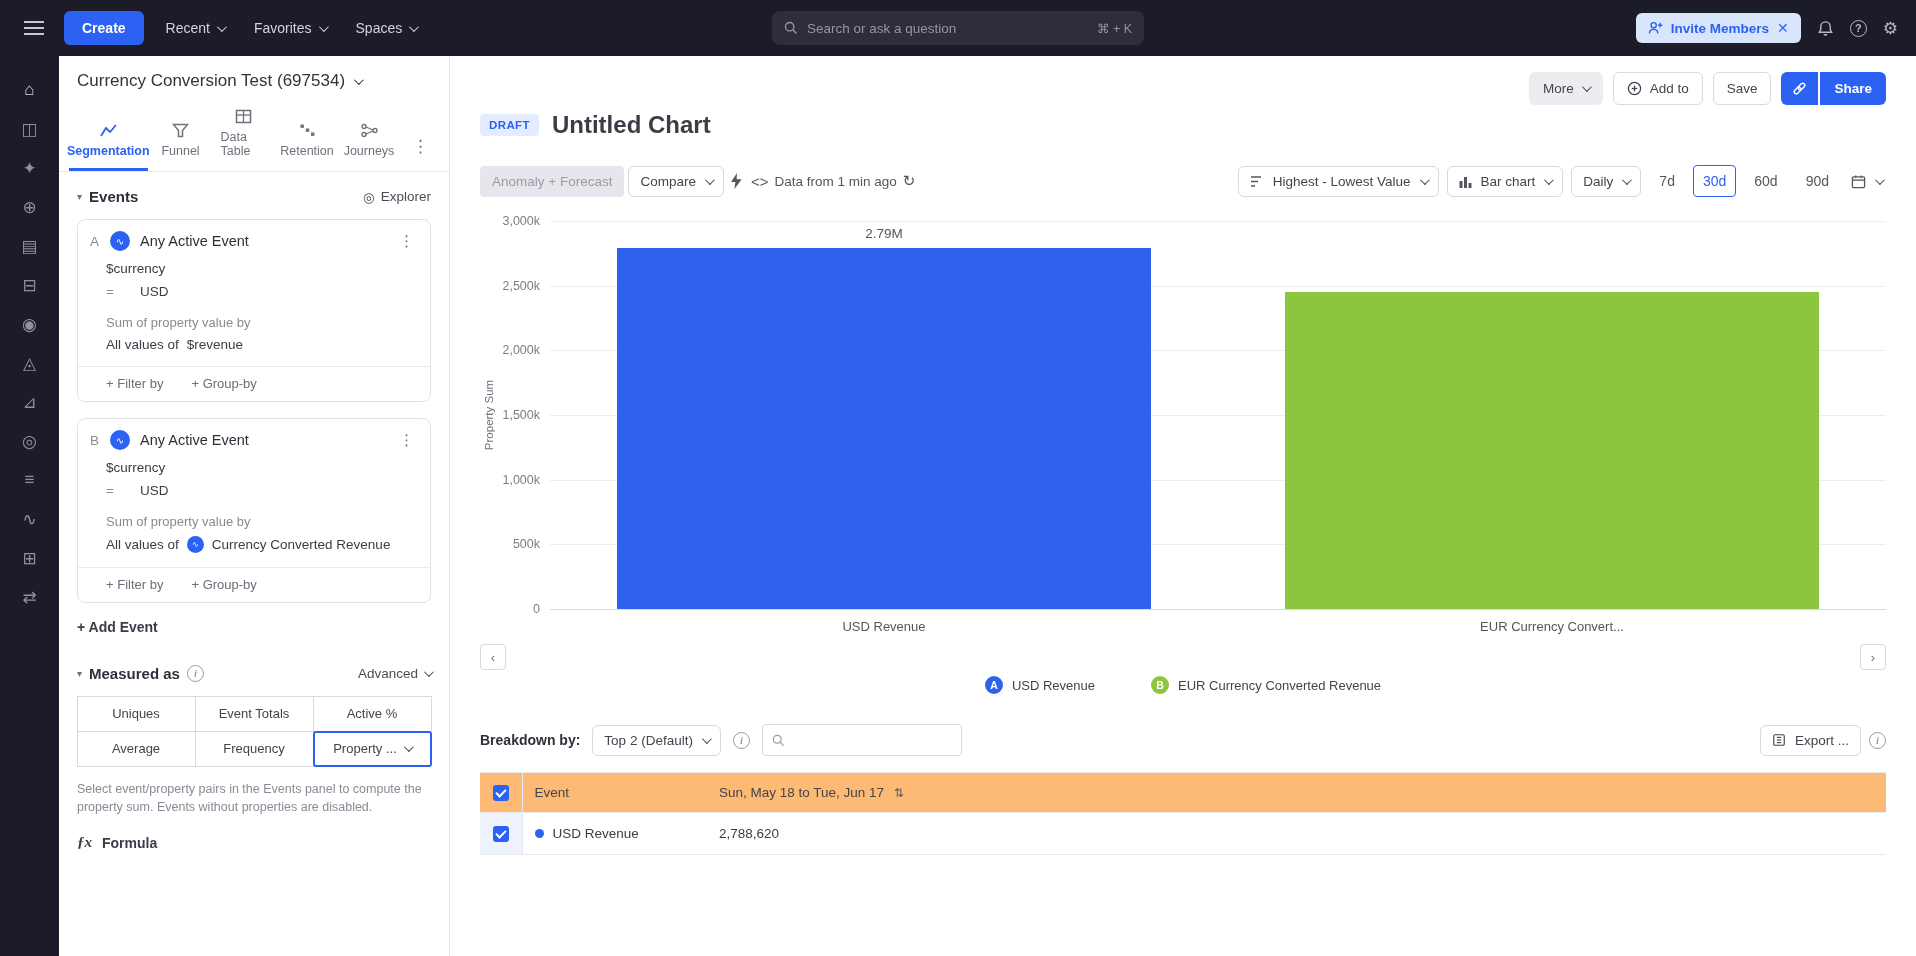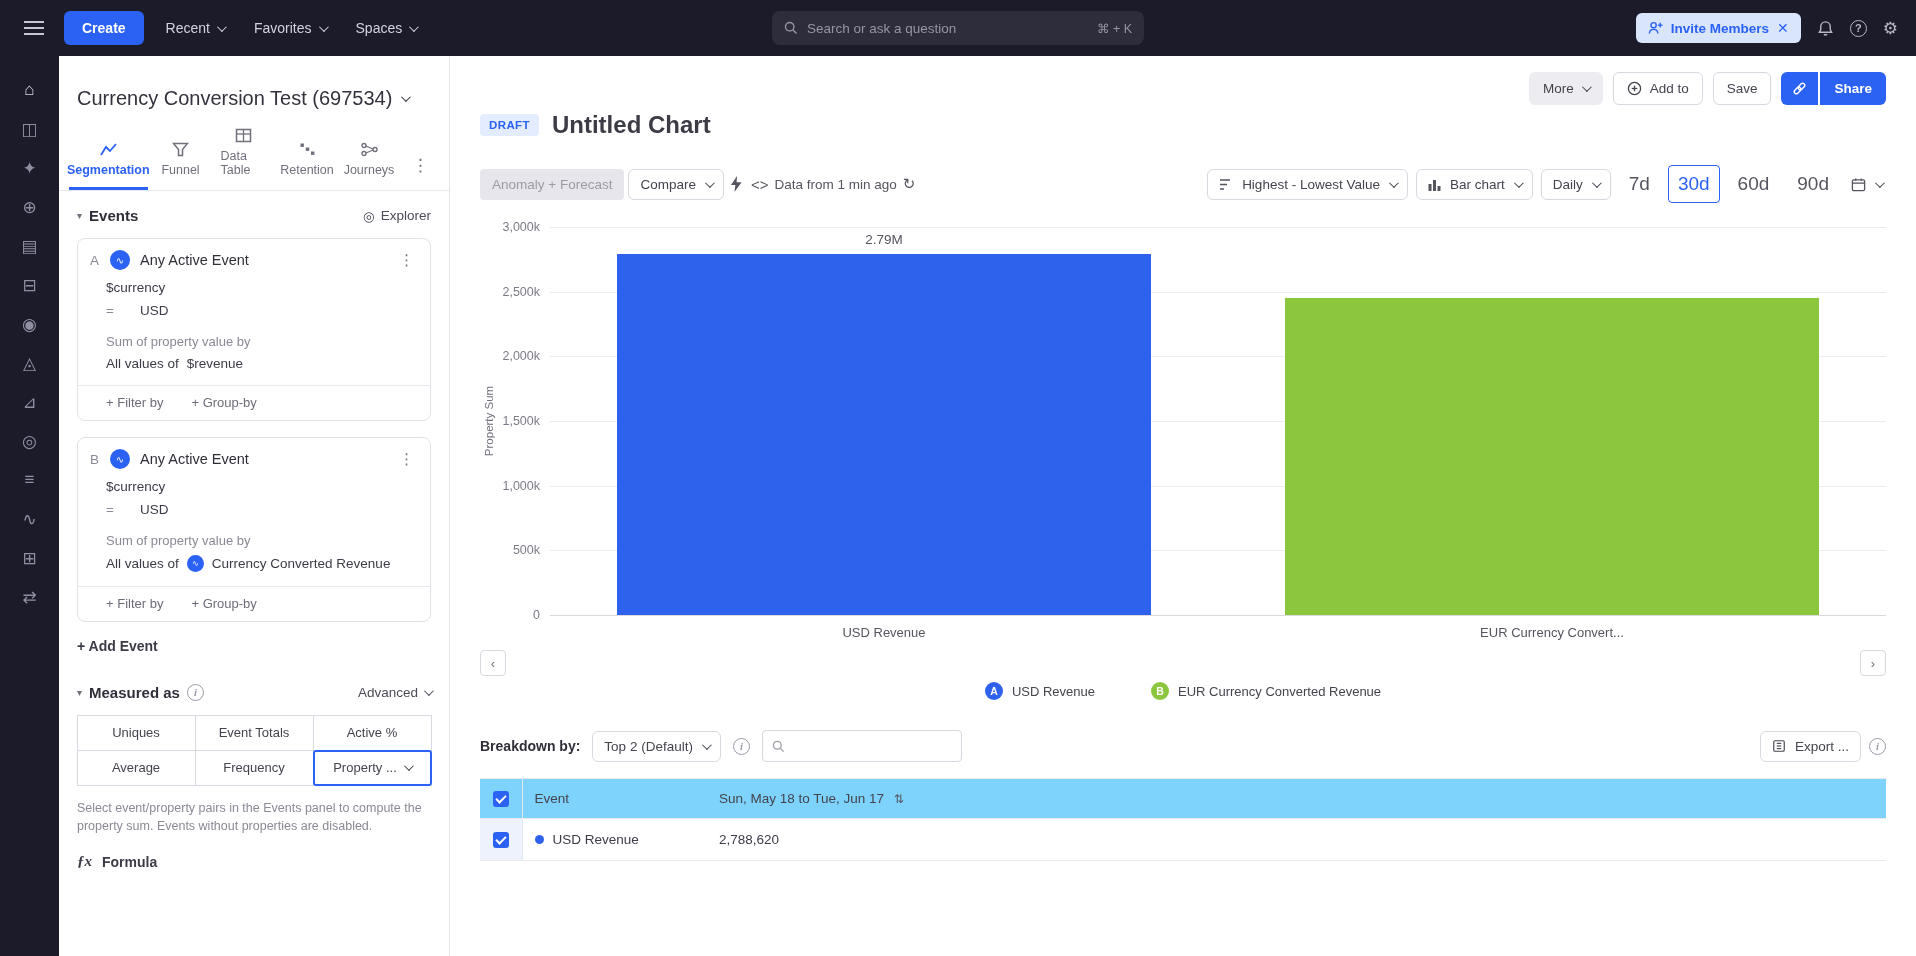--- a/index.html
+++ b/index.html
@@ -35,22 +35,22 @@
   
   .shell { display:flex; height:900px; }
   .rail { width:59px; background:#1b1b2a; display:flex; flex-direction:column; align-items:center;
     padding-top:16px; gap:3px; }
   .rail-item { width:36px; height:36px; display:flex; align-items:center; justify-content:center;
     color:#8f8fa1; font-size:17px; border-radius:8px; cursor:pointer; }
   .rail-item:first-child { color:#d7d7e0; }
 
   
   .sidebar { width:391px; border-right:1px solid #e4e4ea; background:#fff; overflow:hidden; }
-  .project-row { display:flex; align-items:center; gap:9px; padding:31px 18px 10px;
-    font-size:20px; color:#33333d; cursor:pointer; }
+  .project-row { display:flex; align-items:center; gap:9px; padding:15px 18px 10px;
+    font-size:17px; color:#33333d; cursor:pointer; }
   .tabs { display:flex; align-items:flex-end; gap:4px; padding:0 10px; border-bottom:1px solid #e9e9ef; }
   .tab { display:flex; flex-direction:column; align-items:center; gap:6px; padding:8px 7px 10px;
     font-size:12.5px; color:#70707d; cursor:pointer; border-bottom:3px solid transparent; min-width:58px; }
   .tab.active { color:#2c62f3; border-bottom-color:#2c62f3; font-weight:700; }
   .tab svg { display:block; }
   .tab-more { margin-left:auto; color:#70707d; font-size:17px; padding:0 10px 14px; cursor:pointer; }
 
   .sec-head { display:flex; align-items:center; padding:16px 18px 10px; gap:7px; }
   .sec-title { font-weight:700; font-size:15px; color:#2f2f3a; }
   .caret { font-size:10px; color:#70707d; }
@@ -101,21 +101,21 @@
   .draft { background:#e3edff; color:#2c62f3; font-size:11.5px; font-weight:700; letter-spacing:.4px;
     border-radius:4px; padding:5px 9px; }
   .chart-title { font-size:24px; font-weight:600; color:#3c3c46; }
   .desc { margin-top:8px; color:#9b9ba6; font-size:14.5px; cursor:text; }
 
   .toolbar { display:flex; align-items:center; gap:4px; margin-top:26px; }
   .pill-disabled { background:#e6e6ec; color:#9b9ba6; font-size:13.5px; border-radius:4px; padding:8px 12px; }
   .tb-icon { color:#55555f; cursor:pointer; display:flex; align-items:center; font-size:15px; padding:0 2px; }
   .freshness { color:#55555f; font-size:13.5px; }
   .tb-right { margin-left:auto; display:flex; align-items:center; gap:8px; }
-  .range { font-size:19px; color:#55555f; padding:7px 9px; border:1.5px solid transparent;
+  .range { font-size:14px; color:#55555f; padding:7px 9px; border:1.5px solid transparent;
     border-radius:4px; cursor:pointer; }
   .range.active { border-color:#2c62f3; color:#2c62f3; }
 
   
   .chart-wrap { display:flex; margin-top:24px; height:388px; }
   .ylab { width:18px; position:relative; }
   .ylab span { position:absolute; top:50%; left:50%; transform:translate(-50%,-50%) rotate(-90deg);
     font-size:11.5px; color:#70707d; white-space:nowrap; }
   .yticks { width:52px; position:relative; }
   .yticks span { position:absolute; right:10px; transform:translateY(-50%);
@@ -147,21 +147,21 @@
     font-family:"Liberation Serif",serif; font-style:italic; font-weight:700; }
   .bd-search { width:200px; height:32px; border:1px solid #d8d8e0; border-radius:4px; display:flex;
     align-items:center; gap:7px; padding:0 9px; color:#9b9ba6; }
   .bd-search input { border:none; outline:none; flex:1; font-size:13px; width:100%; }
   .bd-right { margin-left:auto; display:flex; align-items:center; gap:8px; }
 
   table.bd { width:100%; border-collapse:collapse; margin-top:16px; }
   table.bd td { border-top:1px solid #e9e9ee; border-bottom:1px solid #e9e9ee; font-size:13.5px;
     color:#3c3c48; padding:0 12px; height:42px; }
   td.cb-cell { width:42px; background:#edf2fd; border-right:1px solid #e3e9f6; text-align:center; }
-  tr.head td { height:40px; color:#44444e; background:#7dd3fc; }
+  tr.head td { height:40px; color:#44444e; background:#fdba74; }
   .checkbox { width:16px; height:16px; background:#2c62f3; border-radius:3px; display:inline-block;
     position:relative; cursor:pointer; vertical-align:middle; }
   .checkbox:after { content:""; position:absolute; left:5px; top:2px; width:4px; height:8px;
     border-right:2px solid #fff; border-bottom:2px solid #fff; transform:rotate(45deg); }
   .row-name { display:flex; align-items:center; gap:9px; }
   .dot { width:9px; height:9px; border-radius:50%; display:inline-block; }
   .sorter { color:#55555f; font-size:12px; margin-left:6px; cursor:pointer; }
   td.ev-col { width:185px; }
 </style>
 </head>

